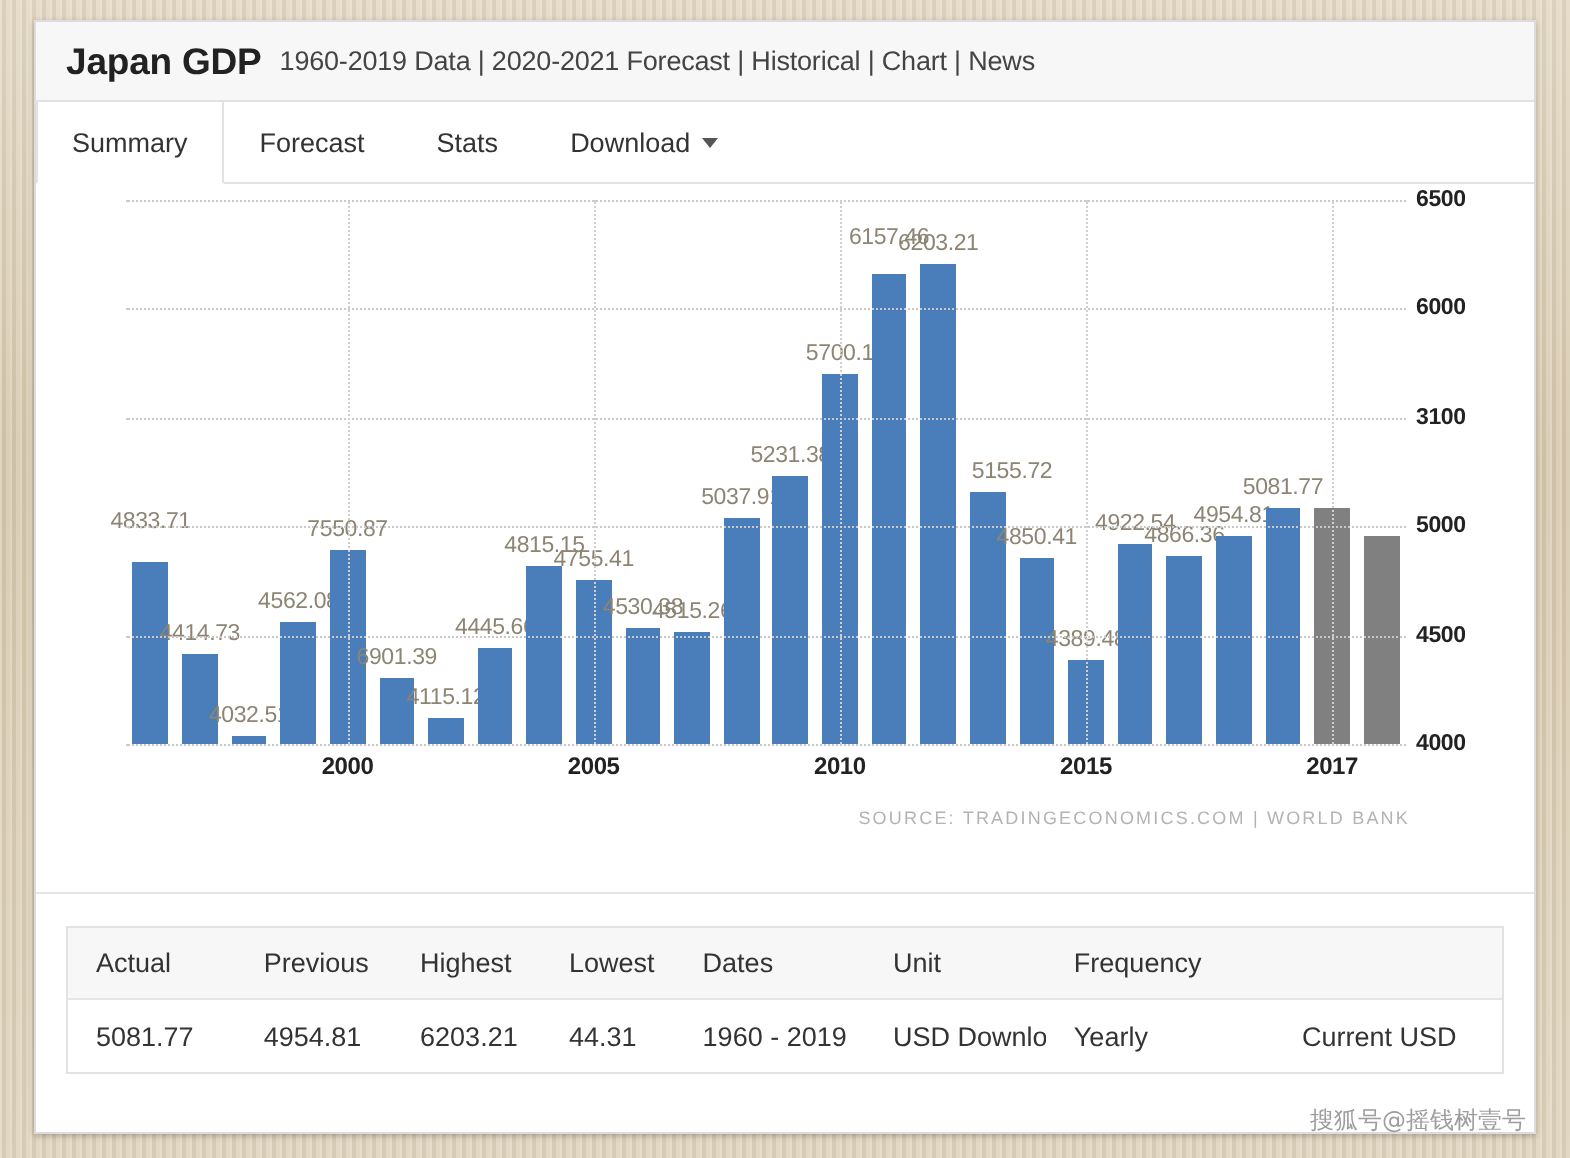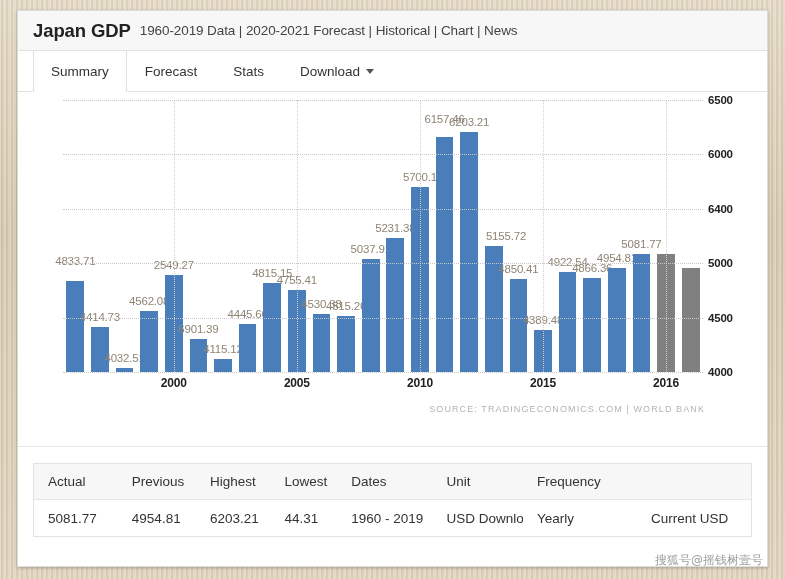--- a/index.html
+++ b/index.html
@@ -46,21 +46,20 @@
   }
   .h-sub{
     font-size:13.5px; color:#444; margin-left:9px; letter-spacing:-.1px;
   }
 
   
   .tabs{
     height:41px; background:#ffffff;
     display:flex; align-items:stretch;
     border-bottom:1px solid #e2e2e2;
-    padding-left:15px;
   }
   .tab{
     display:flex;align-items:center;
     padding:0 17px;
     font-size:13.5px; color:#333;
     cursor:pointer;
     border-left:1px solid transparent;
     border-right:1px solid transparent;
   }
   .tab.active{
@@ -203,21 +202,21 @@
       <div class="bars" id="bars">
           <div class="bar" style="left: 3.44615px; width: 17.7231px; height: 90.7076px;"></div>
           <div class="blabel" style="left: 12.3077px; top: 155px;">4833.71</div>
           <div class="bar" style="left: 28.0615px; width: 17.7231px; height: 45.1226px;"></div>
           <div class="blabel" style="left: 36.9231px; top: 210.877px;">4414.73</div>
           <div class="bar" style="left: 52.6769px; width: 17.7231px; height: 3.53709px;"></div>
           <div class="blabel" style="left: 61.5385px; top: 252.463px;">4032.51</div>
           <div class="bar" style="left: 77.2923px; width: 17.7231px; height: 61.1543px;"></div>
           <div class="blabel" style="left: 86.1538px; top: 194.846px;">4562.08</div>
           <div class="bar" style="left: 101.908px; width: 17.7231px; height: 96.5622px;"></div>
-          <div class="blabel" style="left: 110.769px; top: 159.438px;">2549.27</div>
+          <div class="blabel" style="left: 110.769px; top: 159.438px;">7550.87</div>
           <div class="bar" style="left: 126.523px; width: 17.7231px; height: 33.0252px;"></div>
           <div class="blabel" style="left: 135.385px; top: 222.975px;">6901.39</div>
           <div class="bar" style="left: 151.138px; width: 17.7231px; height: 12.5251px;"></div>
           <div class="blabel" style="left: 160px; top: 243.475px;">4115.12</div>
           <div class="bar" style="left: 175.754px; width: 17.7231px; height: 48.4878px;"></div>
           <div class="blabel" style="left: 184.615px; top: 207.512px;">4445.66</div>
           <div class="bar" style="left: 200.369px; width: 17.7231px; height: 88.6883px;"></div>
           <div class="blabel" style="left: 209.231px; top: 167.312px;">4815.15</div>
           <div class="bar" style="left: 224.985px; width: 17.7231px; height: 82.1886px;"></div>
           <div class="blabel" style="left: 233.846px; top: 173.811px;">4755.41</div>
@@ -262,30 +261,30 @@
         <div class="vgrid" style="left: 233.846px;"></div>
         <div class="vgrid" style="left: 356.923px;"></div>
         <div class="vgrid" style="left: 480px;"></div>
         <div class="vgrid" style="left: 603.077px;"></div>
         <div class="gridline" style="top: 272px;"></div>
       </div>
     <div class="ylabels" id="ylabels">
         <div class="ytick" style="top: 272px;">4000</div>
         <div class="ytick" style="top: 217.6px;">4500</div>
         <div class="ytick" style="top: 163.2px;">5000</div>
-        <div class="ytick" style="top: 108.8px;">6400</div>
+        <div class="ytick" style="top: 108.8px;">3100</div>
         <div class="ytick" style="top: 54.4px;">6000</div>
         <div class="ytick" style="top: 0px;">6500</div>
       </div>
     <div class="xlabels" id="xlabels">
         <div class="xtick" style="left: 110.769px;">2000</div>
         <div class="xtick" style="left: 233.846px;">2005</div>
         <div class="xtick" style="left: 356.923px;">2010</div>
         <div class="xtick" style="left: 480px;">2015</div>
-        <div class="xtick" style="left: 603.077px;">2016</div>
+        <div class="xtick" style="left: 603.077px;">2017</div>
       </div>
     <div class="source">SOURCE: TRADINGECONOMICS.COM | WORLD BANK</div>
   </div>
 
   <div class="stats">
     <div class="row head" id="statshead">
         <div class="cell c0">Actual</div>
         <div class="cell c1">Previous</div>
         <div class="cell c2">Highest</div>
         <div class="cell c3">Lowest</div>

